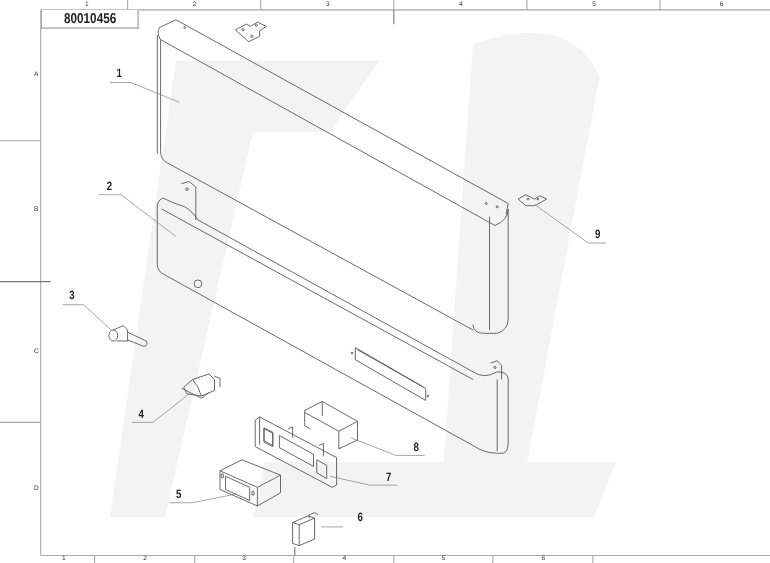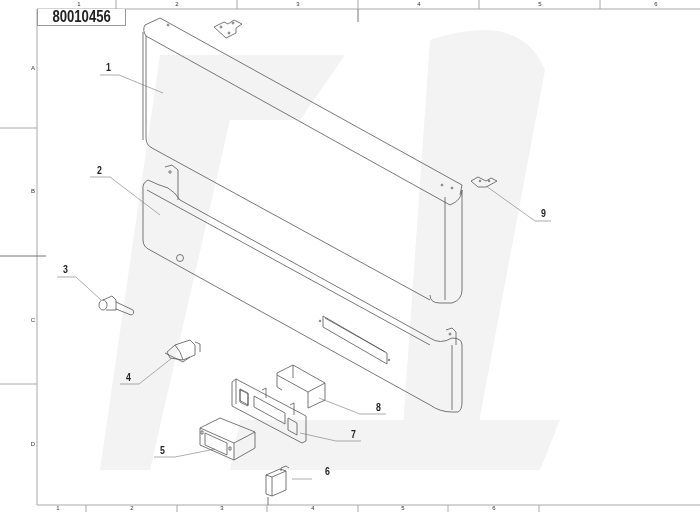--- a/index.html
+++ b/index.html
@@ -4,21 +4,21 @@
 <style>
   html, body { margin: 0; padding: 0; background: #ffffff; }
   body { width: 700px; height: 512px; position: relative; overflow: hidden;
          font-family: "Liberation Sans", sans-serif; color: #222; }
   .sheet { position: absolute; left: 0; top: 0; width: 700px; height: 512px; }
   .zone-lbl { position: absolute; font-size: 6px; color: #333; text-align: center; }
   .part-lbl { position: absolute; font-family: "Liberation Sans Narrow", "Liberation Sans", sans-serif;
               font-size: 11px; font-weight: bold; color: #222; transform: scaleX(0.8); transform-origin: left top; }
   .title-box { position: absolute; left: 37px; top: 9px; width: 87px; height: 16px;
                border: 1px solid #9a9a9a; border-top: none; background: #fff;
-               font-size: 16px; font-weight: bold; text-align: center; line-height: 16px; }
+               font-size: 13px; font-weight: bold; text-align: center; line-height: 16px; }
   .title-box span { display: inline-block; transform: scaleX(0.82); }
   svg { position: absolute; left: 0; top: 0; }
 </style>
 </head>
 <body>
 
 <div class="sheet">
 
   <svg width="700" height="512" viewBox="0 0 700 512">
 

